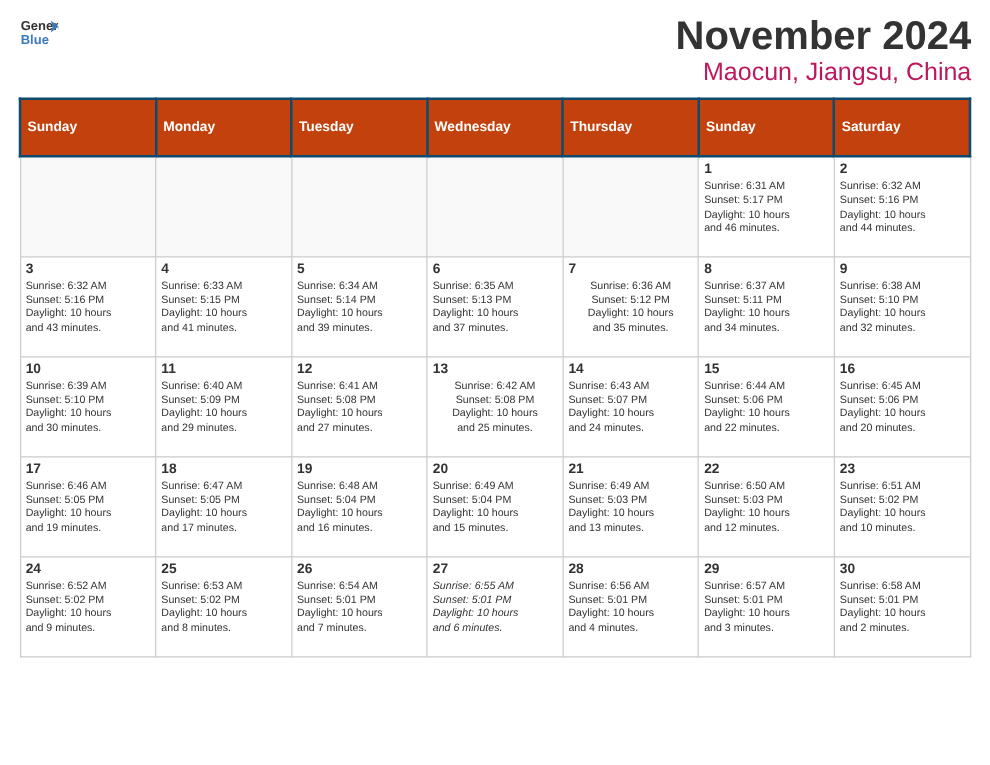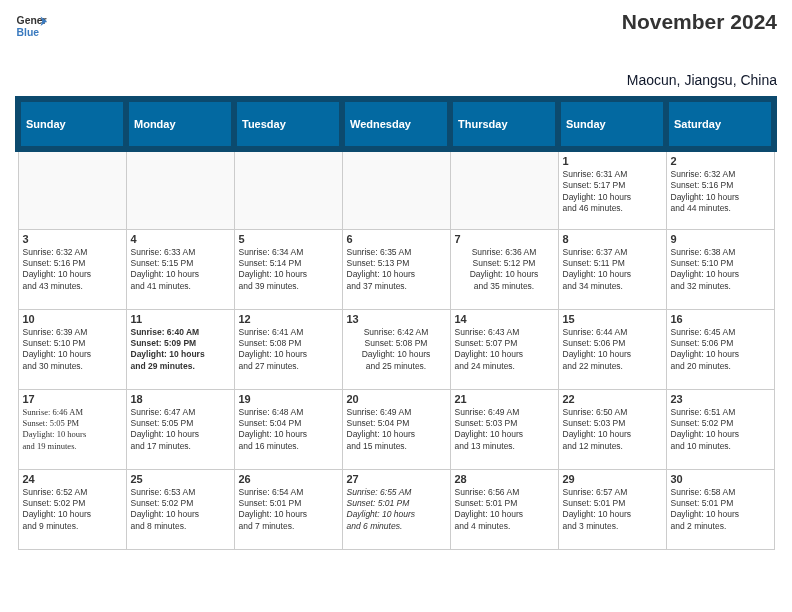--- a/index.html
+++ b/index.html
@@ -26,42 +26,41 @@
       gap: 4px;
     }
     .logo-icon {
       width: 32px;
       height: 32px;
     }
     .title-block {
       text-align: right;
     }
     .month-title {
-      font-size: 21px;
+      font-size: 32px;
       font-weight: bold;
       color: #333;
     }
     .location {
-      font-size: 14px;
-      color: #0f172a;
-      margin-top: 38px;
+      font-size: 20px;
+      color: #be185d;
     }
     .calendar {
       width: 100%;
       border-collapse: collapse;
       table-layout: fixed;
     }
     .calendar th {
-      background-color: #0369a1;
+      background-color: #c2410c;
       color: #fff;
       font-size: 11px;
       font-weight: bold;
       padding: 16px 5px;
       text-align: left;
-      border: 6px solid #0c4a6e;
+      border: 2px solid #0c4a6e;
     }
     .calendar td {
       border: 1px solid #ccc;
       vertical-align: top;
       padding: 3px 4px;
       font-size: 9px;
       color: #333;
       background: #fff;
       height: 80px;
     }
@@ -191,21 +190,21 @@
         <tr>
           <td>
             <span class="day-num">10</span>
             <div class="day-info" style="white-space: pre-line;">Sunrise: 6:39 AM
 Sunset: 5:10 PM
 Daylight: 10 hours
 and 30 minutes.</div>
           </td>
           <td>
             <span class="day-num">11</span>
-            <div class="day-info" style="white-space: pre-line; font-weight: bold;">Sunrise: 6:40 AM
+            <div class="day-info" style="white-space: pre-line;">Sunrise: 6:40 AM
 Sunset: 5:09 PM
 Daylight: 10 hours
 and 29 minutes.</div>
           </td>
           <td>
             <span class="day-num">12</span>
             <div class="day-info" style="white-space: pre-line;">Sunrise: 6:41 AM
 Sunset: 5:08 PM
 Daylight: 10 hours
 and 27 minutes.</div>
@@ -235,21 +234,21 @@
             <span class="day-num">16</span>
             <div class="day-info" style="white-space: pre-line;">Sunrise: 6:45 AM
 Sunset: 5:06 PM
 Daylight: 10 hours
 and 20 minutes.</div>
           </td>
         </tr>
         <tr>
           <td>
             <span class="day-num">17</span>
-            <div class="day-info" style="white-space: pre-line; font-family: Liberation Serif, serif;">Sunrise: 6:46 AM
+            <div class="day-info" style="white-space: pre-line;">Sunrise: 6:46 AM
 Sunset: 5:05 PM
 Daylight: 10 hours
 and 19 minutes.</div>
           </td>
           <td>
             <span class="day-num">18</span>
             <div class="day-info" style="white-space: pre-line;">Sunrise: 6:47 AM
 Sunset: 5:05 PM
 Daylight: 10 hours
 and 17 minutes.</div>

